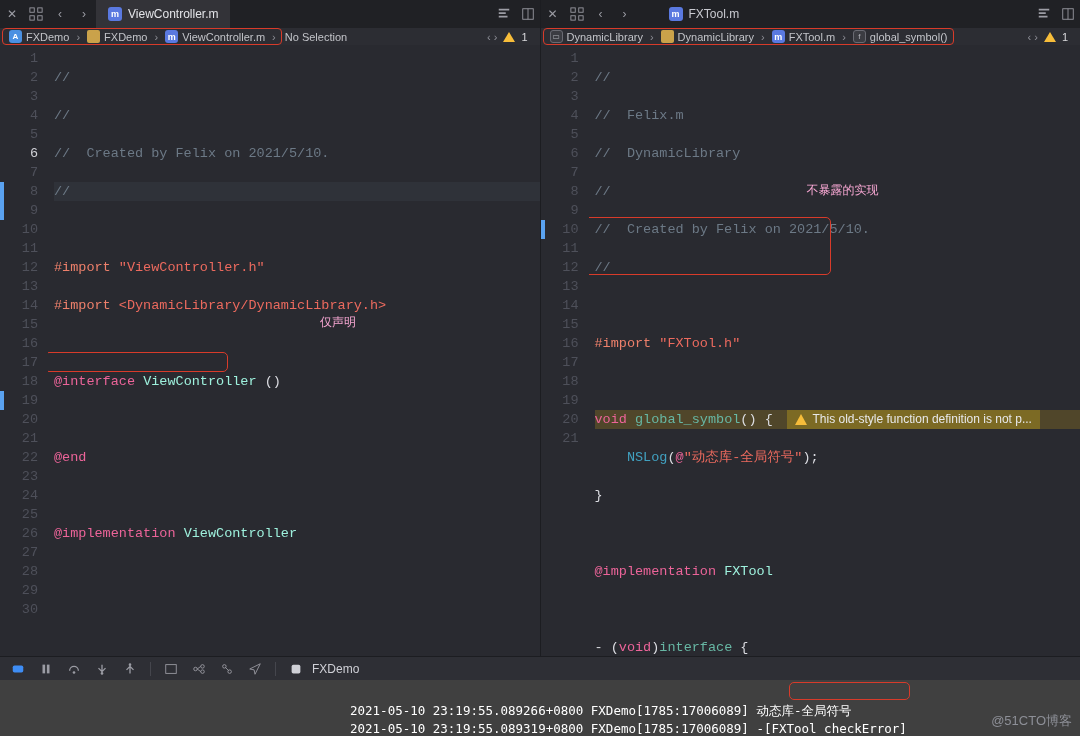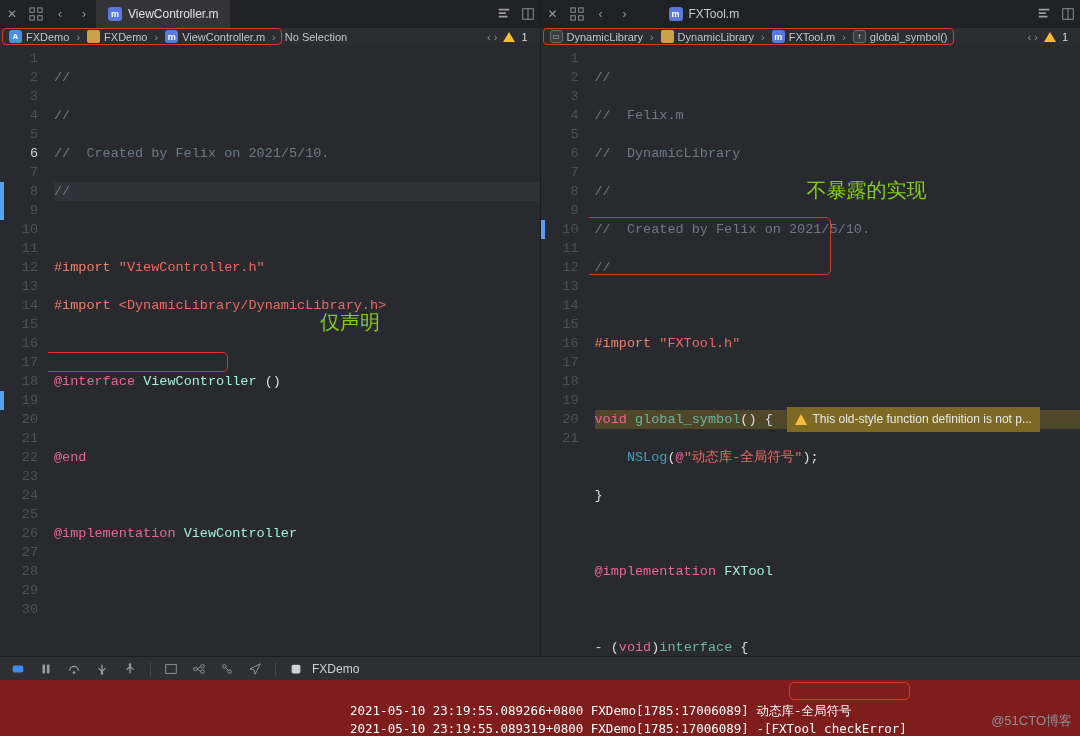--- a/index.html
+++ b/index.html
@@ -47,31 +47,31 @@
   .c-cmt { color:#6c7986;}
   .c-kw  { color:#ec6499;}
   .c-type{ color:#9ef1dd;}
   .c-str { color:#ec6a5e;}
   .c-pre { color:#ee806b;}
   .c-fn  { color:#67b7a4;}
   .c-id  { color:#41a1c0;}
   .c-txt { color:#dcdde2;}
   .currline { background:#2f3239;}
   .warn-line { background:rgba(128,104,35,0.45); }
-  .inline-warn { position:absolute; right:0; height:25px; background:#7c6a24; color:#e7e8ea; display:flex; align-items:center; gap:6px; padding:0 8px; font-family:-apple-system,Helvetica,Arial,sans-serif; font-size:12px;}
+  .inline-warn { position:absolute; right:0; height:19px; background:#7c6a24; color:#e7e8ea; display:flex; align-items:center; gap:6px; padding:0 8px; font-family:-apple-system,Helvetica,Arial,sans-serif; font-size:12px;}
   .tri-ico { width:0;height:0;border-left:6px solid transparent;border-right:6px solid transparent;border-bottom:11px solid #f7bd3a;}
 
   .red-box { border:1.5px solid #d83b2a; border-radius:5px; position:absolute;}
-  .red-anno { color:#84cc16; font-size:20px; font-family: "PingFang SC", sans-serif; position:absolute;}
+  .red-anno { color:#f9a8d4; font-size:12px; font-family: "PingFang SC", sans-serif; position:absolute;}
 
   
   .debugbar { height:24px; background:#2e2f35; border-top:1px solid #1c1d21; display:flex; align-items:center; padding:0 6px; gap:4px; color:#9b9ca4; font-family:-apple-system,Helvetica,Arial,sans-serif; font-size:12px;}
   .debugbar .dbtn { width:24px; height:20px; display:flex; align-items:center; justify-content:center; cursor:pointer;}
   .debugbar .sep { width:1px; height:14px; background:#45464d; margin:0 4px;}
-  .console { height:56px; background:#7f1d1d; color:#fff; font-family: Menlo, monospace; font-size:12.5px; padding:4px 0 0 350px; line-height:18px; white-space:pre; position:relative;}
+  .console { height:56px; background:#404040; color:#fff; font-family: Menlo, monospace; font-size:12.5px; padding:4px 0 0 350px; line-height:18px; white-space:pre; position:relative;}
   .console .red-box { }
   .watermark { position:absolute; right:8px; bottom:6px; color:#8d8f97; font-size:13px; font-family:"PingFang SC",sans-serif;}
 
   svg.ic { width:14px; height:14px; }
 </style>
 </head>
 <body>
 
 <div class="workspace">
 

